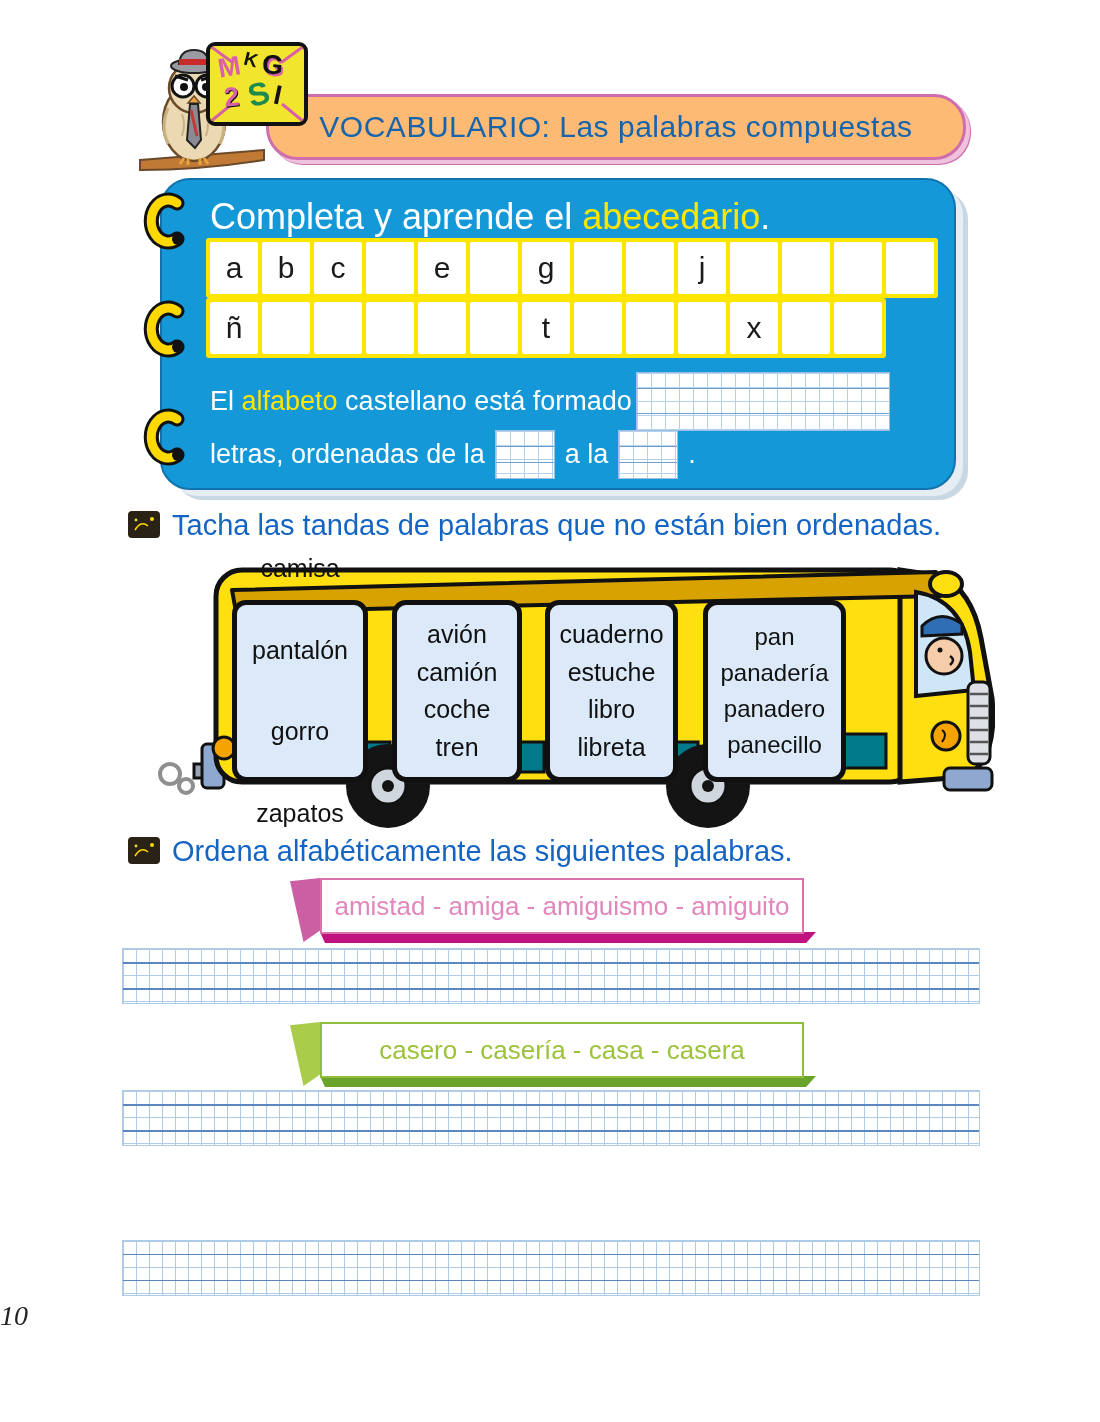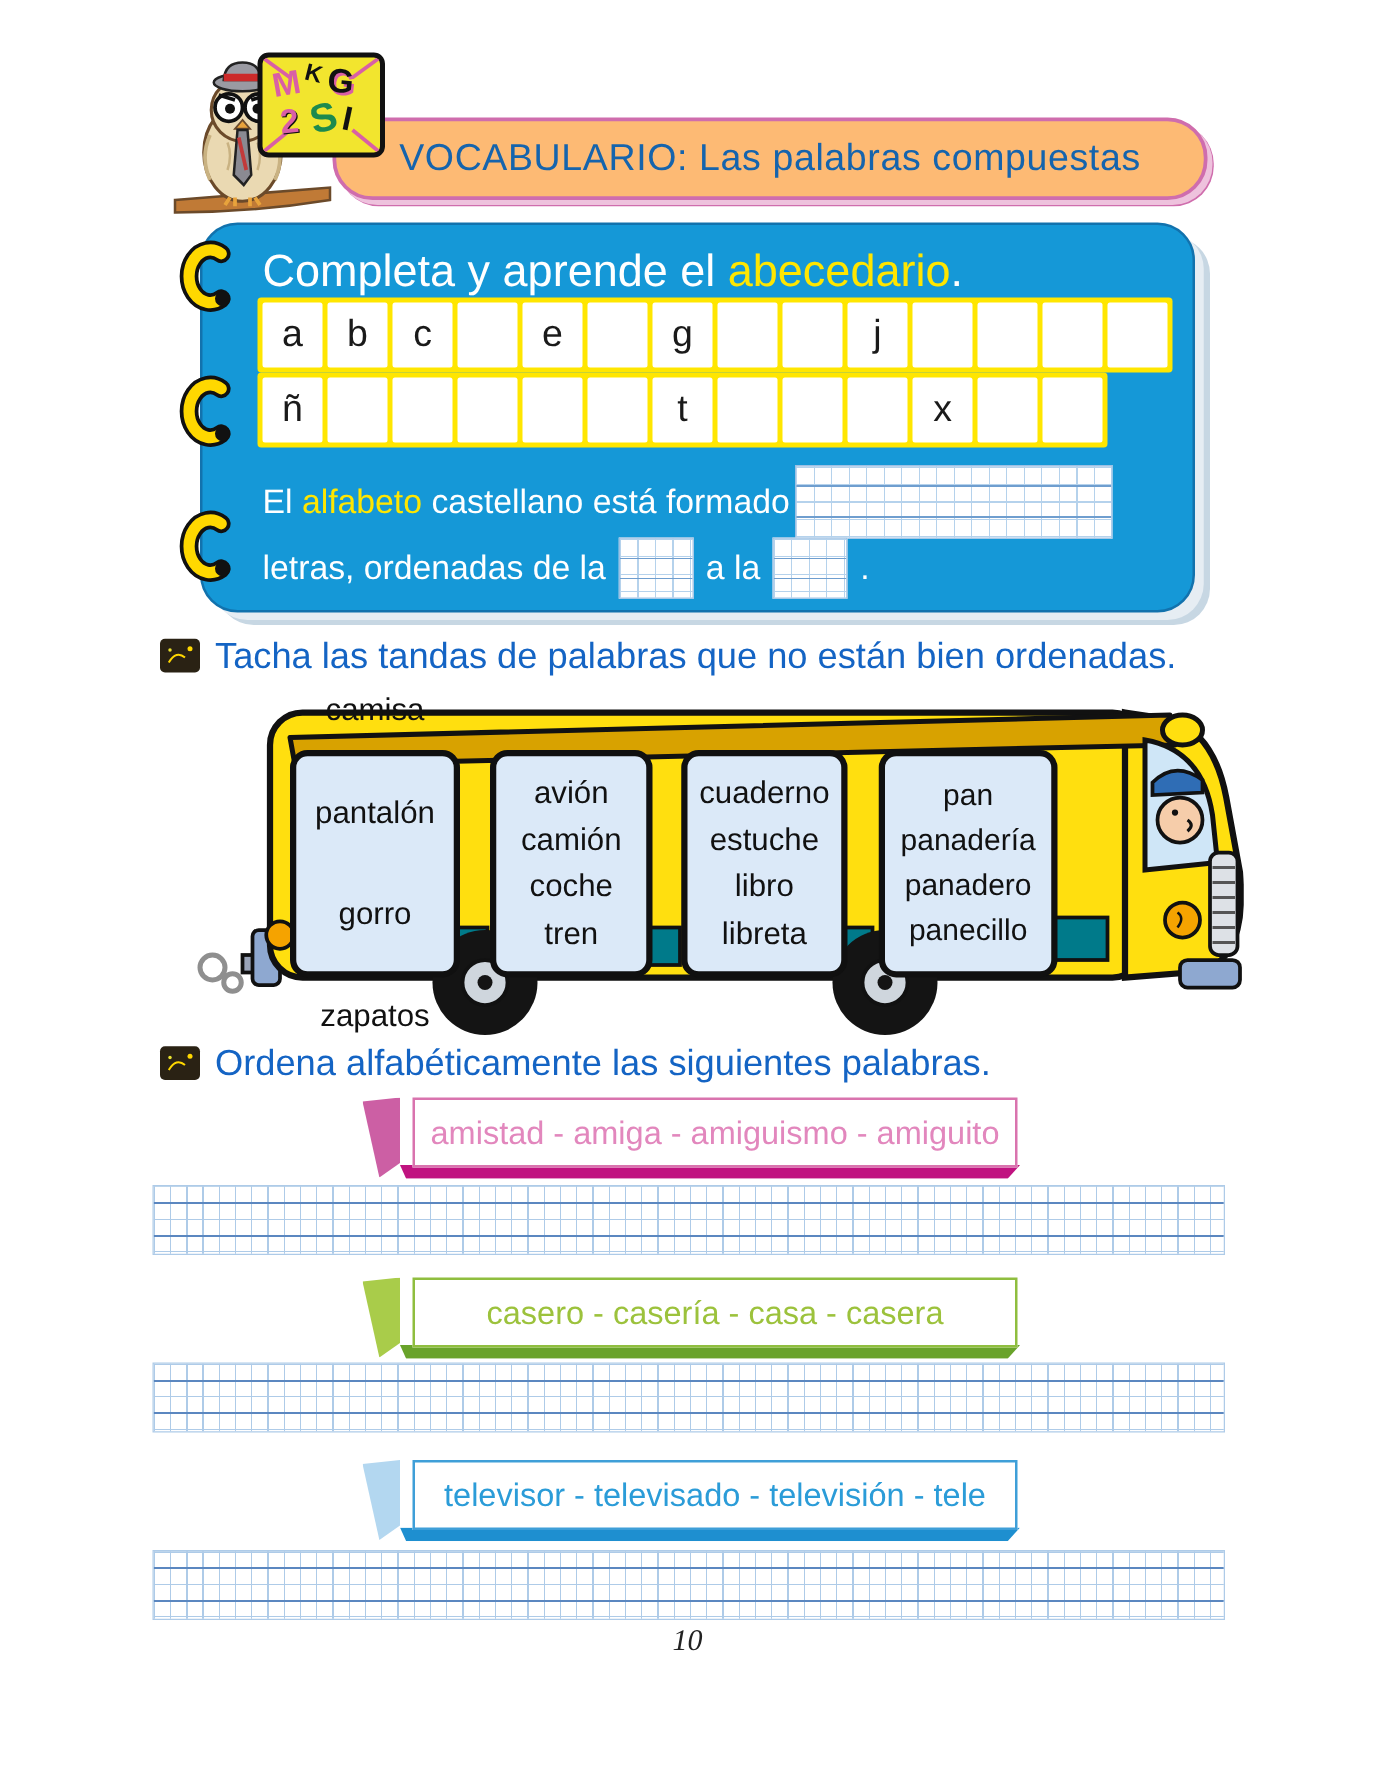--- a/index.html
+++ b/index.html
@@ -70,21 +70,21 @@
   .bwin{position:absolute;background:#dbe9f8;border:5px solid #101010;border-radius:14px;
         display:flex;flex-direction:column;align-items:center;justify-content:center;
         font-size:25px;color:#111;line-height:1.5;z-index:2;}
   .bw1{left:82px;top:44px;width:126px;height:172px;gap:44px;}
   .bw2{left:242px;top:44px;width:120px;height:172px;}
   .bw3{left:395px;top:44px;width:123px;height:172px;}
   .bw4{left:553px;top:44px;width:133px;height:172px;font-size:24px;}
 
   
   .banner{position:absolute;left:290px;width:512px;height:66px;}
-  .banner .face{position:absolute;left:40px;top:0;width:480px;height:52px;background:#fff;
+  .banner .face{position:absolute;left:30px;top:0;width:480px;height:52px;background:#fff;
                 border:2px solid;display:flex;align-items:center;justify-content:center;font-size:26px;}
   .banner .flap{position:absolute;left:0;top:0;width:30px;height:64px;
                 clip-path:polygon(0 5%,100% 0,100% 82%,45% 100%);}
   .banner .shade{position:absolute;left:30px;top:54px;width:496px;height:11px;
                  clip-path:polygon(0 0,100% 0,98% 100%,1% 100%);}
   .bn1{top:878px;} .bn2{top:1022px;} .bn3{top:1168px;}
   .bn1 .face{border-color:#d973ae;color:#e287bd;}
   .bn1 .flap{background:#cc5fa4;} .bn1 .shade{background:#c01380;}
   .bn2 .face{border-color:#8fbe3f;color:#9cc23c;}
   .bn2 .flap{background:#a9cc4a;} .bn2 .shade{background:#69a32a;}
@@ -94,22 +94,22 @@
   
   .ruled{position:absolute;left:122px;width:856px;height:54px;background-color:#fff;
      border:1px solid #aecbe8;
      background-image:
        linear-gradient(to bottom, transparent 13px,#5b87c0 13px,#5b87c0 14.5px,transparent 14.5px,
                        transparent 39px,#5b87c0 39px,#5b87c0 40.5px,transparent 40.5px),
        repeating-linear-gradient(to right,#aecbe8 0 1px,transparent 1px 13px),
        repeating-linear-gradient(to bottom,#aecbe8 0 1px,transparent 1px 13px);}
   .rl1{top:948px;} .rl2{top:1090px;} .rl3{top:1240px;}
 
-  .pagenum{position:absolute;left:0;right:0;top:1300px;text-align:center;
-           font-family:"Liberation Serif",serif;font-style:italic;font-size:24px;color:#222;}
+  .pagenum{position:absolute;left:0;right:0;top:1300px;text-align:left;
+           font-family:"Liberation Serif",serif;font-style:italic;font-size:28px;color:#222;}
 </style>
 </head>
 <body>
 
 <div class="page">
 
   <div class="owl">
     <svg viewBox="0 0 130 130">
       <path d="M2 112 L126 102 L126 112 Q64 122 2 122 Z" fill="#c07a36" stroke="#6b4a2a" stroke-width="2"></path>
       <line x1="74" y1="62" x2="112" y2="26" stroke="#8b4513" stroke-width="4" stroke-linecap="round"></line>
@@ -315,21 +315,16 @@
   </div>
   <div class="ruled rl1"></div>
 
   <div class="banner bn2">
     <div class="flap"></div>
     <div class="shade"></div>
     <div class="face">casero - casería - casa - casera</div>
   </div>
   <div class="ruled rl2"></div>
 
-  <div class="banner bn3">
-    <div class="flap"></div>
-    <div class="shade"></div>
-    <div class="face">televisor - televisado - televisión - tele</div>
-  </div>
   <div class="ruled rl3"></div>
 
   <div class="pagenum">10</div>
 </div>
 
 </body></html>

